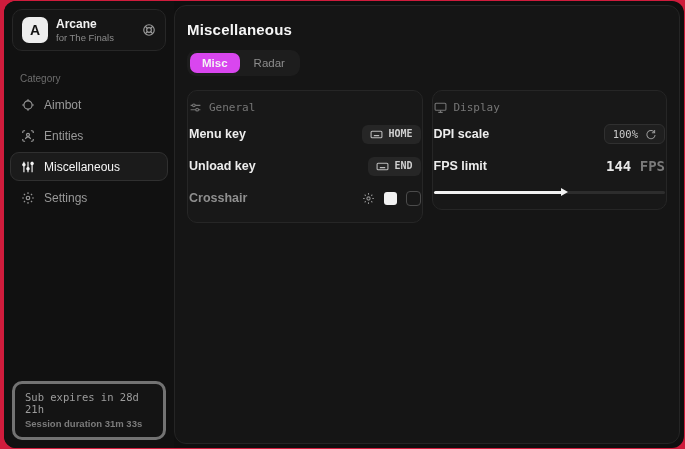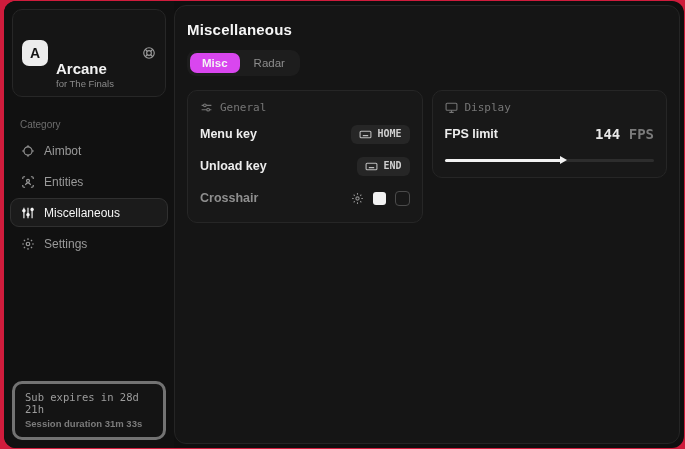--- a/index.html
+++ b/index.html
@@ -30,21 +30,21 @@
     background:#151515;
     display:flex; align-items:center; gap:8px;
   }
   .logo {
     width:26px; height:26px; border-radius:7px;
     background:#ededed; color:#141414;
     font-weight:bold; font-size:14px;
     display:flex; align-items:center; justify-content:center;
   }
   .side-header-text { display:flex; flex-direction:column; gap:1px; }
-  .app-title { color:#f2f2f2; font-size:15px; font-weight:bold;margin-top:43px; }
+  .app-title { color:#f2f2f2; font-size:12px; font-weight:bold; }
   .app-subtitle { color:#8b8b8b; font-size:9.5px; }
   .side-header-action { margin-left:auto; color:#9a9a9a; display:flex; cursor:pointer; }
   .category-label { margin:14px 0 6px 16px; font-size:10px; color:#6d6d6d; }
   .nav { display:flex; flex-direction:column; gap:2px; padding:0 6px; }
   .nav-item {
     height:29px; display:flex; align-items:center; gap:9px;
     padding:0 10px; border-radius:9px; border:1px solid transparent;
     color:#9a9a9a; font-size:12px; cursor:pointer;
   }
   .nav-item svg { flex:0 0 auto; }
@@ -73,21 +73,21 @@
   }
   .tab {
     padding:4px 12px; border-radius:7px;
     font-size:11.5px; color:#8d8d8d; cursor:pointer;
   }
   .tab.active { background:#d946ef; color:#f5f5f5; font-weight:bold; }
   .cards { margin-top:14px; display:flex; gap:9px; align-items:flex-start; }
   .card {
     width:240px;
     background:#181818; border:1px solid #262626; border-radius:10px;
-    padding:10px 12px 12px;
+    padding:10px 1px 12px;
   }
   .card-header {
     display:flex; align-items:center; gap:7px;
     color:#767676; font-family:"DejaVu Sans Mono", monospace; font-size:11px;
     margin-bottom:4px;
   }
   .row {
     display:flex; align-items:center; justify-content:space-between;
     height:24px; margin-top:8px;
   }
@@ -282,20 +282,32 @@
         <div class="card-header">
           <span style="display:flex">
             <svg width="13" height="13" viewBox="0 0 24 24" fill="none" stroke="currentColor" stroke-width="2">
               <rect x="2" y="4" width="20" height="13" rx="2"></rect>
               <path d="M8 21h8M12 17v4"></path>
             </svg>
           </span>
           <span>Display</span>
         </div>
 
+        <div class="row">
+          <span class="row-label">DPI scale</span>
+          <span class="dpi-box">
+            <span class="dpi-value">100%</span>
+            <span class="dpi-reset">
+              <svg width="11" height="11" viewBox="0 0 24 24" fill="none" stroke="currentColor" stroke-width="2.2">
+                <path d="M21 2v6h-6"></path>
+                <path d="M21 8a9 9 0 1 0 1 5"></path>
+              </svg>
+            </span>
+          </span>
+        </div>
 
         <div class="row">
           <span class="row-label">FPS limit</span>
           <span class="fps-value-wrap"><span class="fps-num">144</span><span class="fps-unit"> FPS</span></span>
         </div>
 
         <div class="slider">
           <div class="slider-track"></div>
           <div class="slider-fill" style="width:56%"></div>
           <div class="slider-thumb" style="left:56%"></div>

